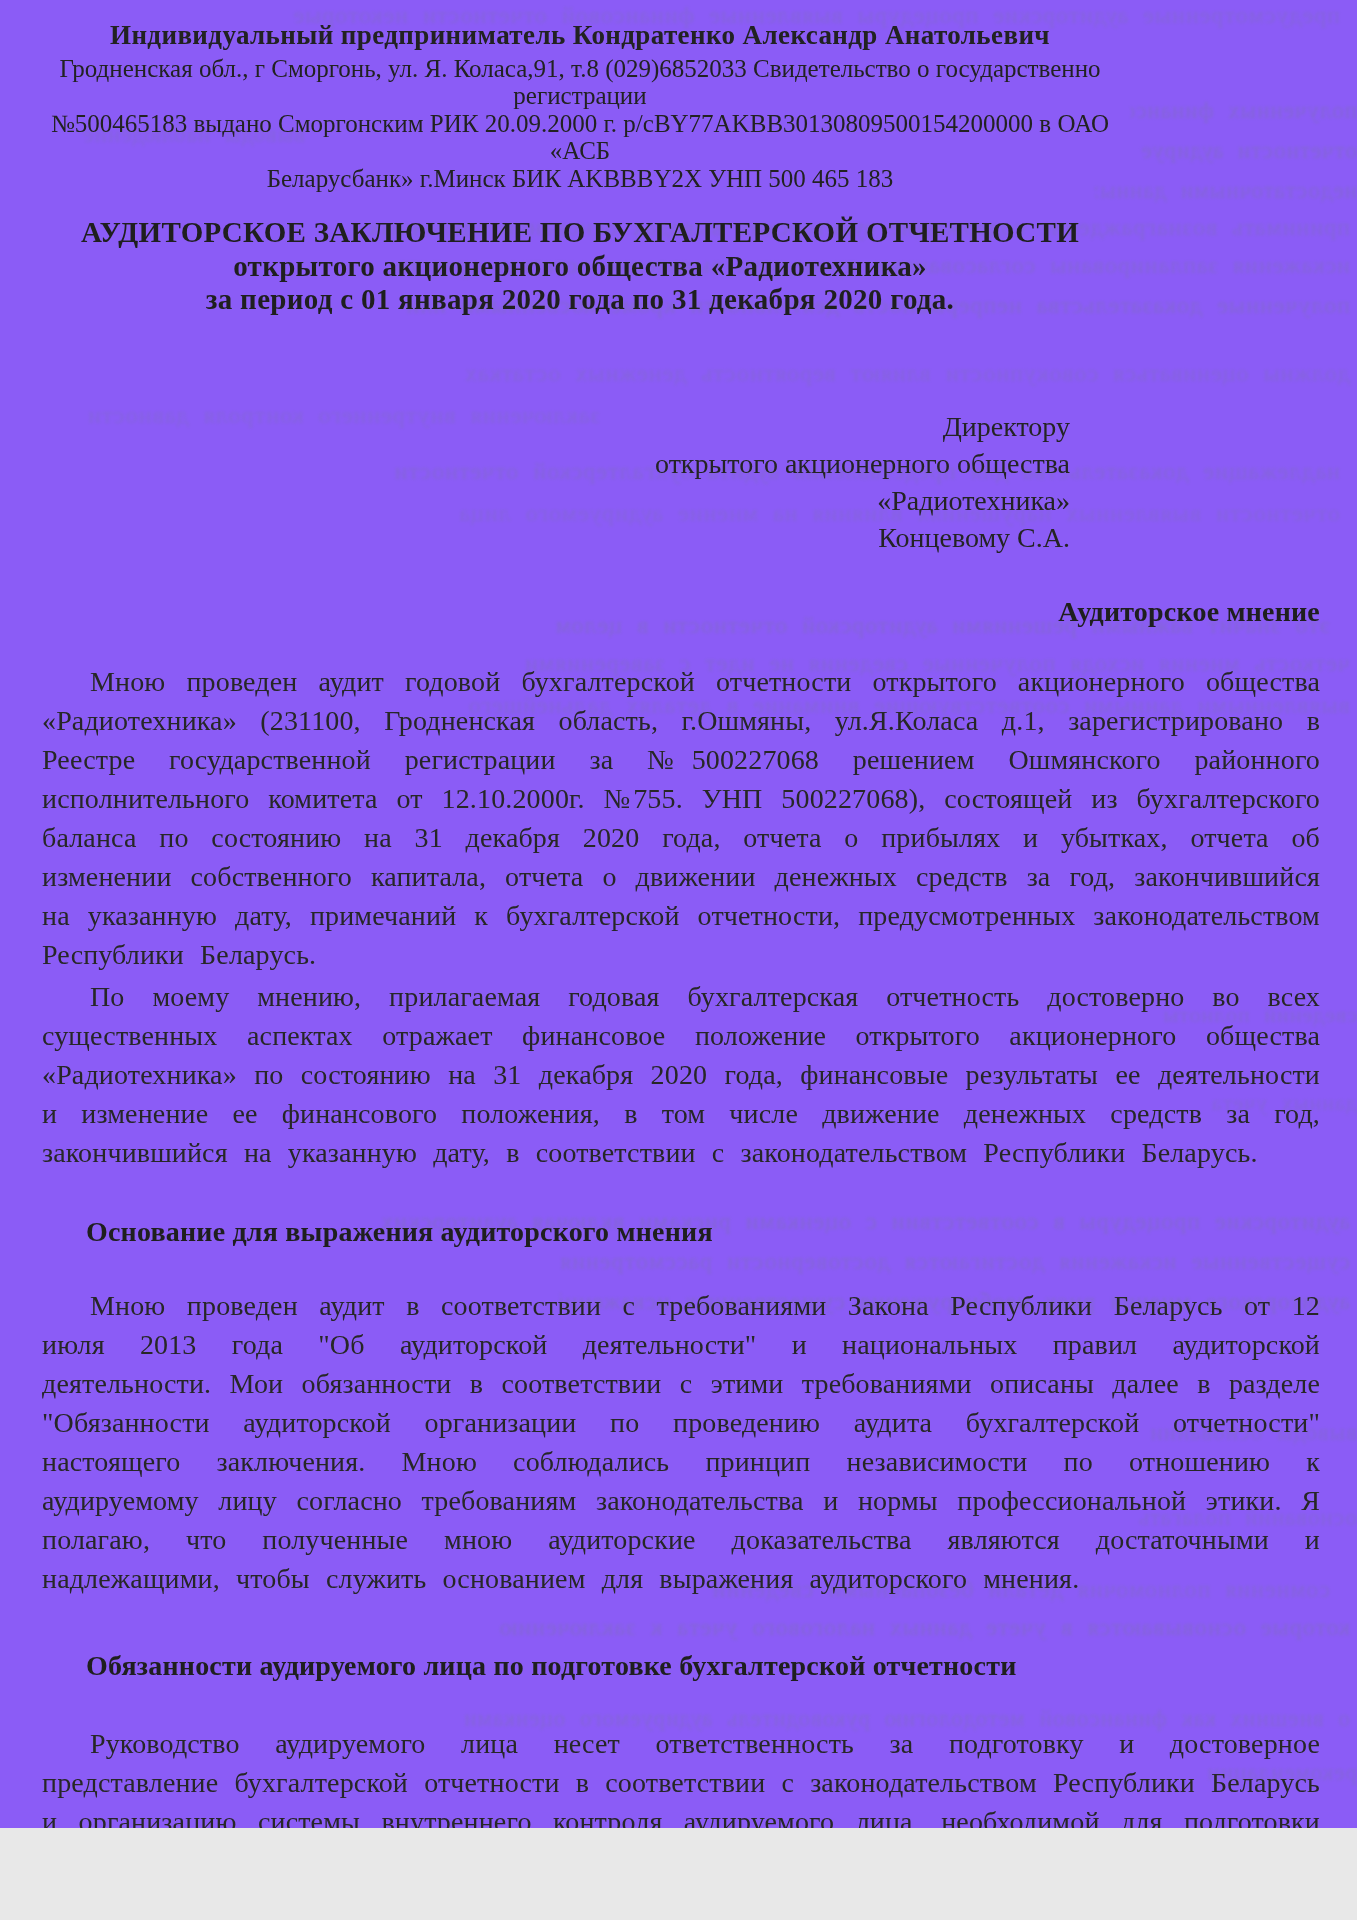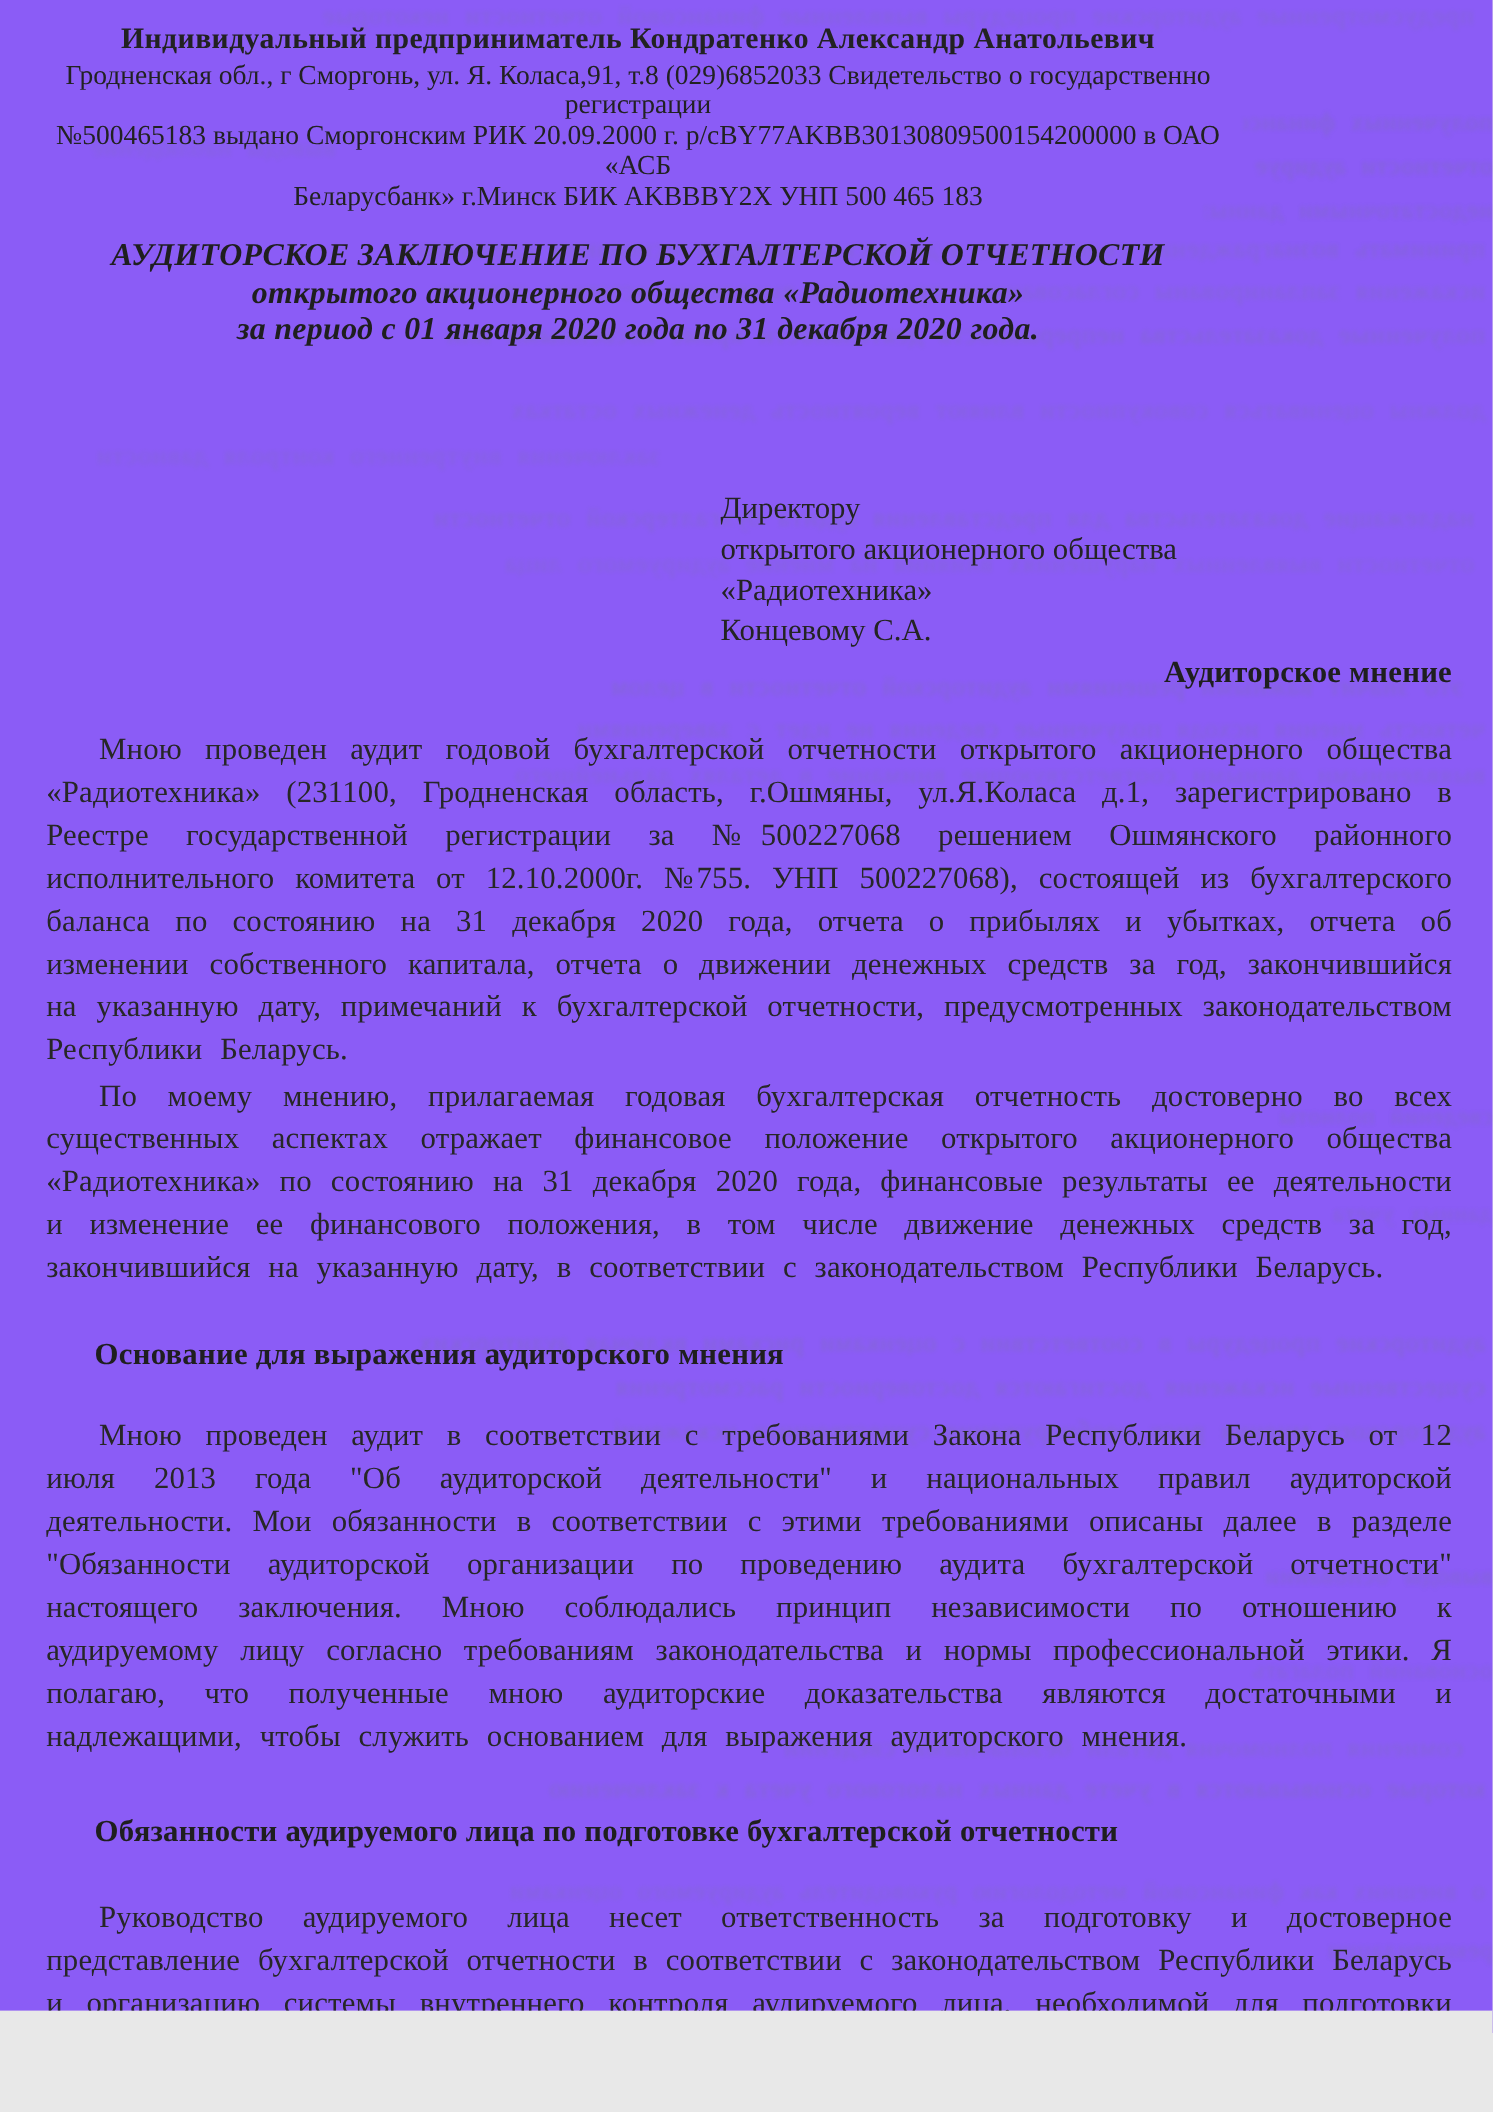--- a/index.html
+++ b/index.html
@@ -44,29 +44,29 @@
   
   .report-title {
     position: absolute;
     top: 216px; left: 48px; width: 1064px;
     text-align: center;
     font-weight: bold;
     font-size: 29px;
     line-height: 33.5px;
     color: #1f1f1f;
     letter-spacing: 0.3px;
-    font-style: italic;
   }
   
   .addressee {
     position: absolute;
-    top: 444px; left: 655px;
+    top: 408px; left: 655px;
     font-size: 28px;
     line-height: 37px;
     color: #242424;
+    text-align: right;
   }
   
   .content-sec {
     position: absolute;
     left: 42px; width: 1278px;
   }
   .sec-1 { top: 596px; }
   .sec-2 { top: 1216px; }
   .sec-3 { top: 1650px; }
   .content-sec h2 {

